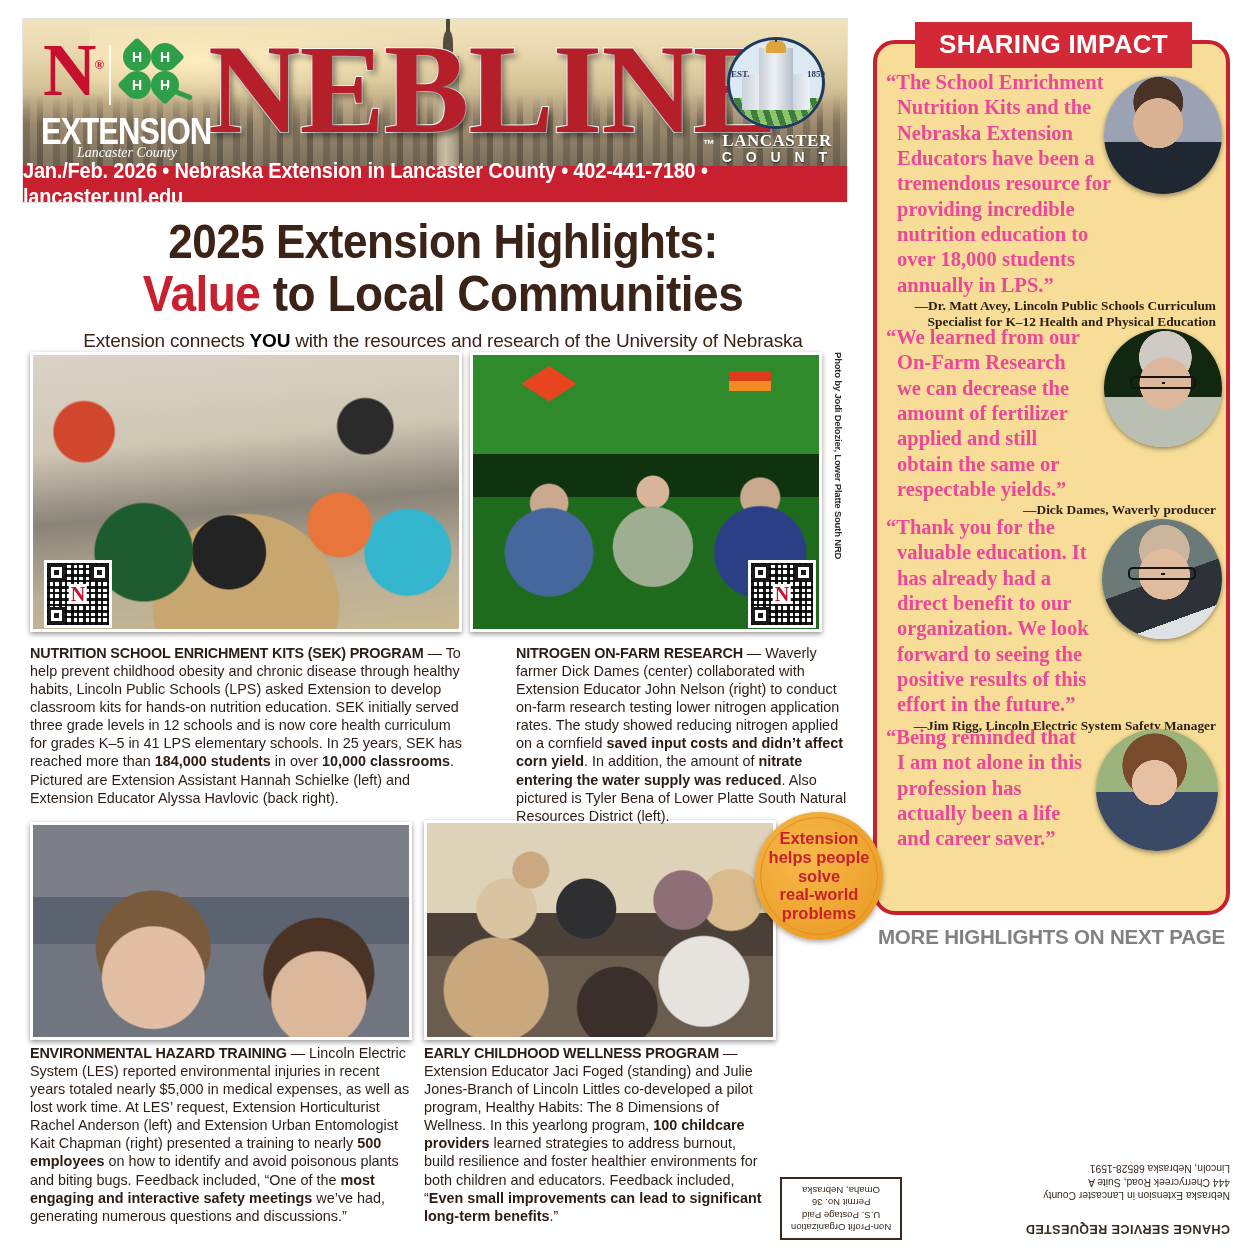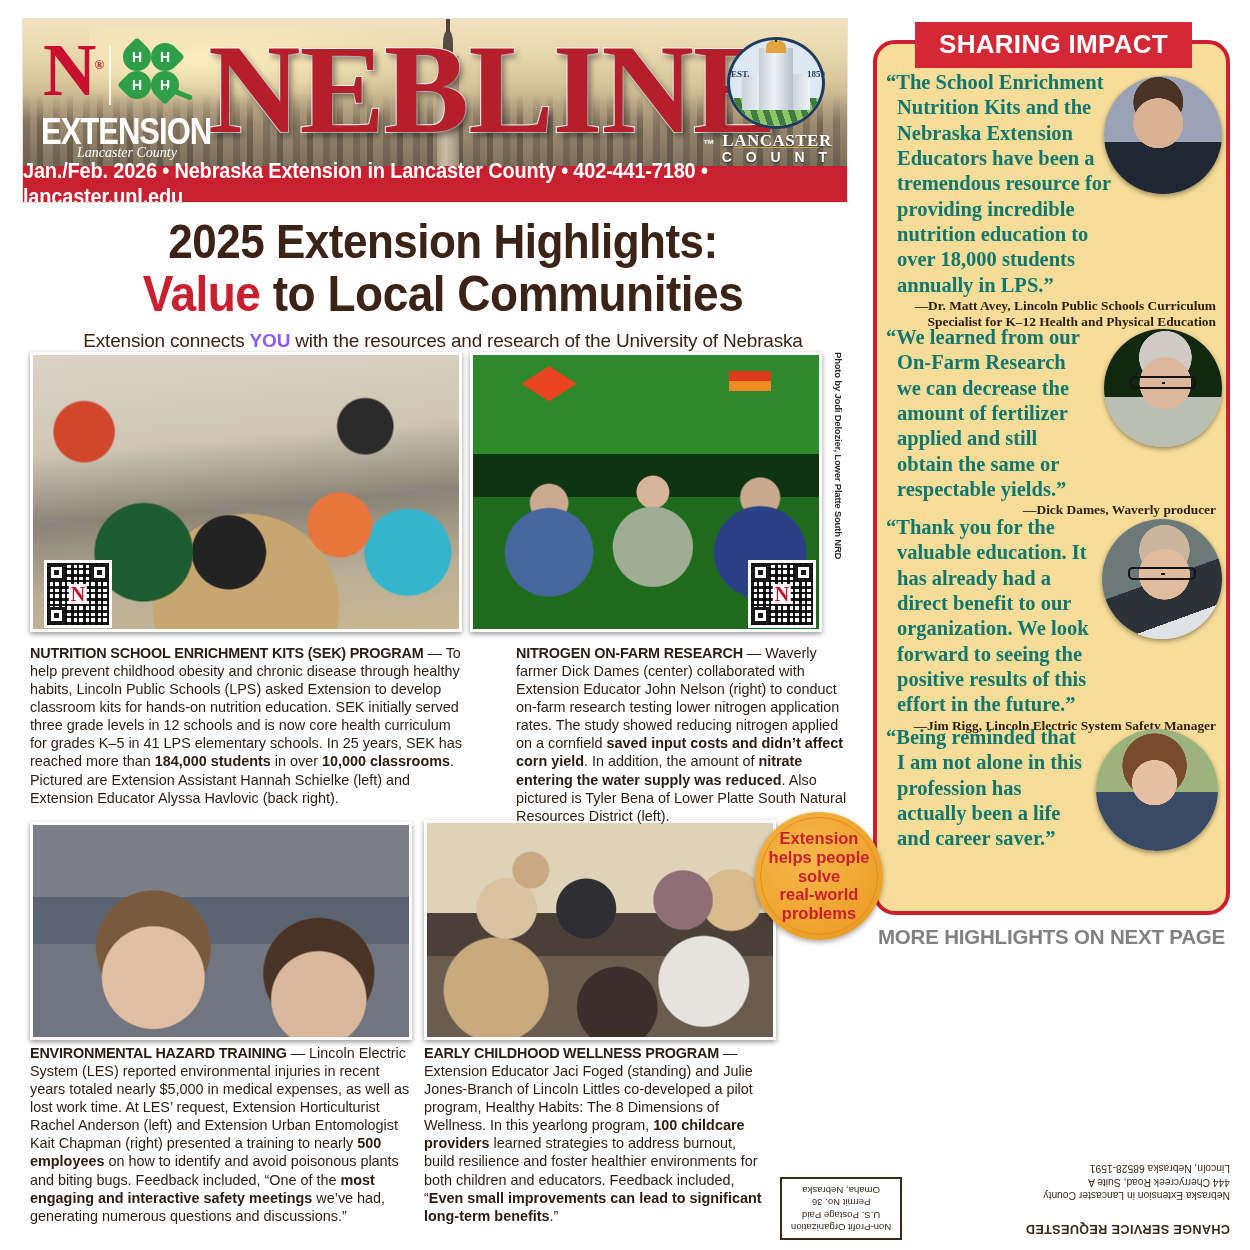--- a/index.html
+++ b/index.html
@@ -197,21 +197,21 @@
     font-size: 44px; line-height: 1.04; letter-spacing: -.5px;
     transform: scaleY(1.1);
   }
   .headline-2 { font-size: 46px; margin-top: 6px; }
   .hl-red { color: #c8202e; }
   .subhead {
     margin-top: 12px;
     font-family: "Liberation Sans", sans-serif;
     font-size: 19px; color: #3b2318; letter-spacing: -.2px;
   }
-  .subhead b { color: #8b5cf6; }
+  .subhead b { color: #000000; }
 
   
   .photo {
     position: absolute;
     border: 3px solid #fff;
     box-shadow: 0 2px 5px rgba(0,0,0,.42);
     overflow: hidden;
   }
   #photo-sek  { left: 30px;  top: 352px; width: 432px; height: 280px; }
   #photo-nitro{ left: 470px; top: 352px; width: 352px; height: 280px; }
@@ -342,21 +342,21 @@
     font-family: "Liberation Sans", sans-serif;
     z-index: 3;
     text-align: right;
   }
   .quote {
     position: absolute; width: 336px;
   }
   .quote-text {
     font-family: "Liberation Serif", serif;
     font-weight: bold; font-size: 20.5px; line-height: 1.235;
-    color: #0f766e;
+    color: #ec4899;
     text-indent: -11px; padding-left: 11px;
   }
   .quote-attr {
     font-family: "Liberation Serif", serif;
     font-weight: bold; font-size: 13.4px; line-height: 1.18;
     color: #2b1d14; text-align: right; 
   }
   .headshot {
     position: absolute; border-radius: 50%;
     box-shadow: 0 2px 5px rgba(0,0,0,.4);

